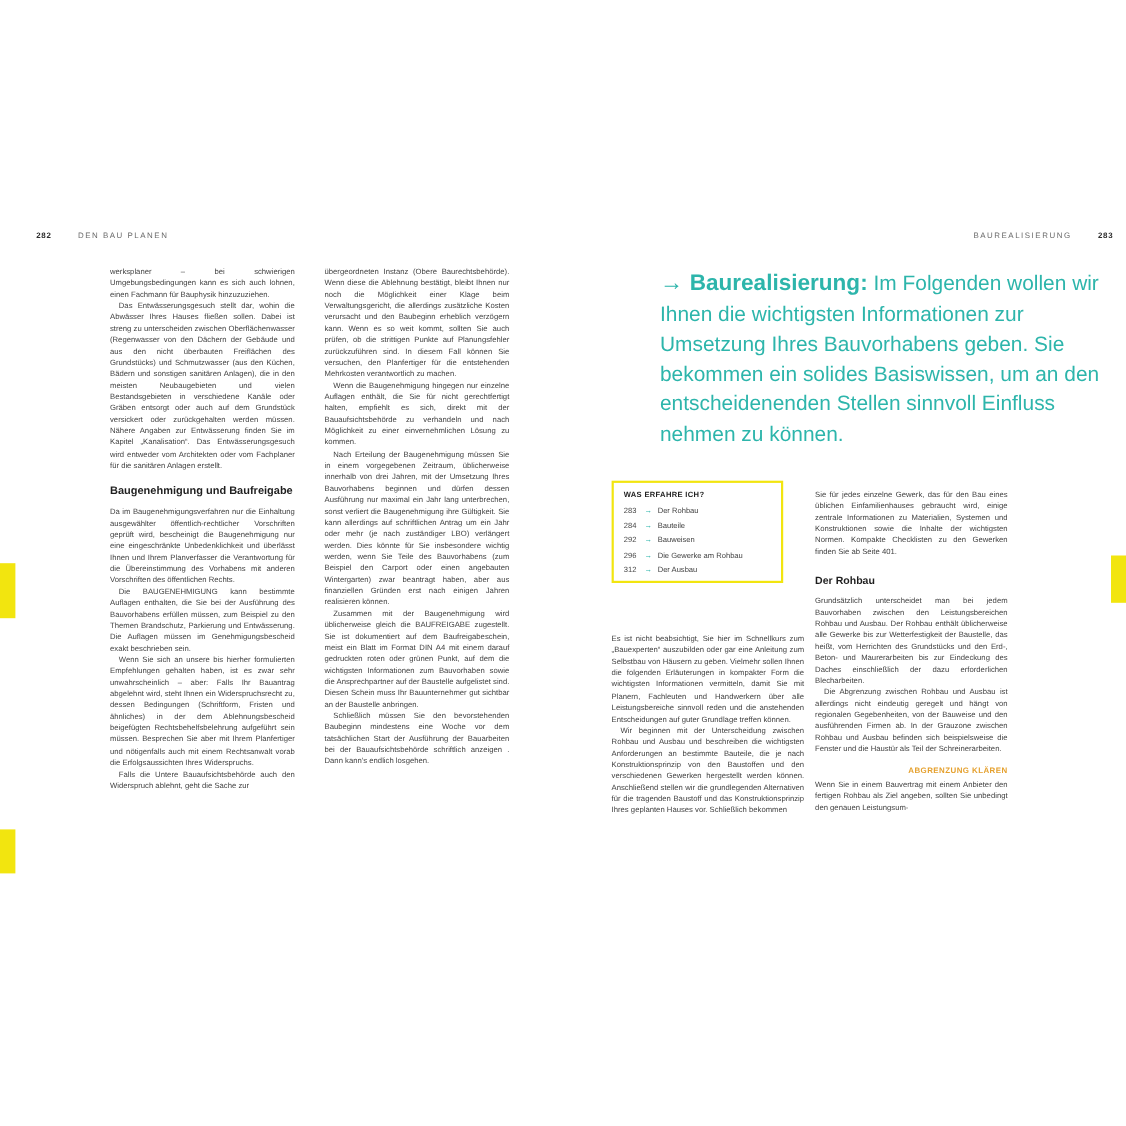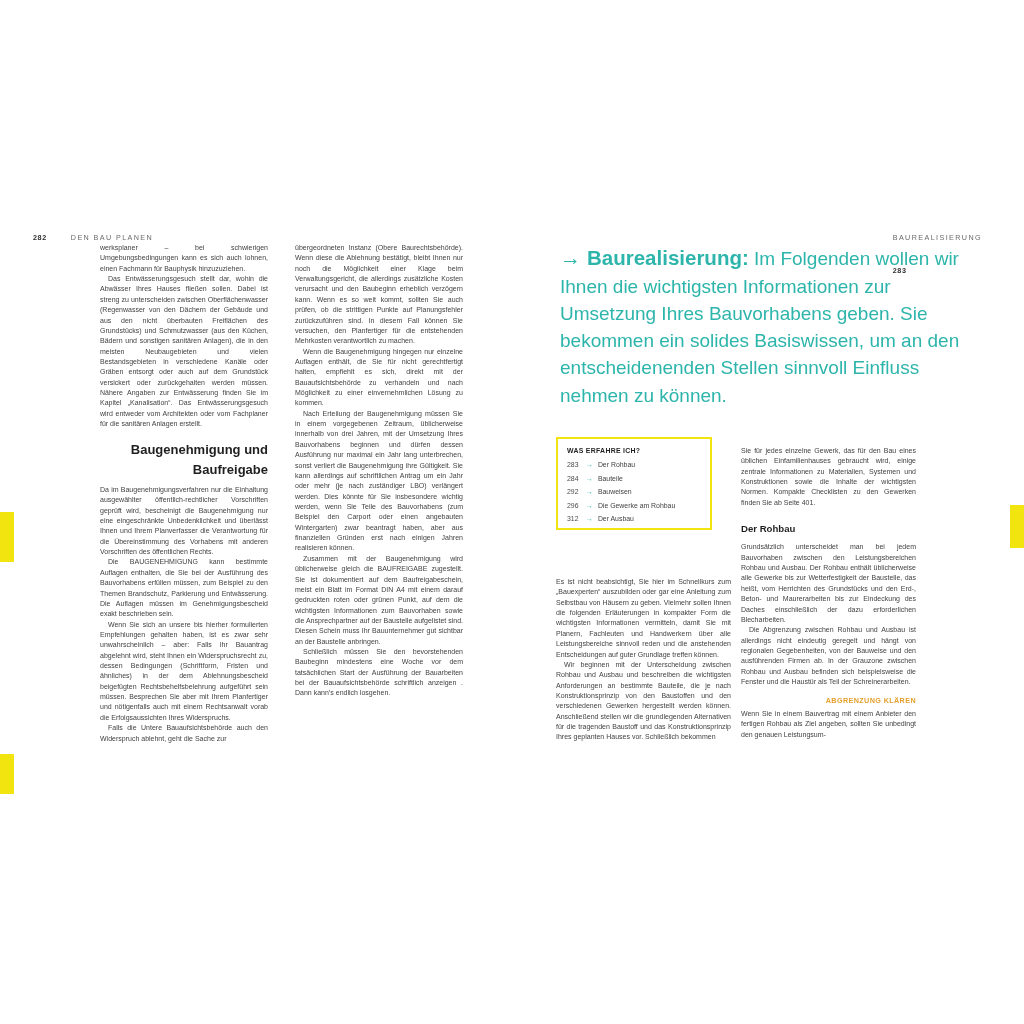--- a/index.html
+++ b/index.html
@@ -3,36 +3,36 @@
 <meta charset="utf-8">
 <style>
   html,body { margin:0; padding:0; background:#ffffff; }
   .spread {
     position:relative; width:1024px; height:1024px; background:#ffffff;
     font-family:"Liberation Sans", sans-serif; color:#3d3d3d; overflow:hidden;
   }
   .bar { position:absolute; background:#f2e50f; }
 
   .runhead { position:absolute; top:209px; font-size:7.2px; letter-spacing:1.4px;
-             color:#6a6a6a; display:flex; gap:24px; align-items:baseline;margin-top:24px; }
+             color:#6a6a6a; display:flex; gap:24px; align-items:baseline; }
   .runhead .pagenum { font-weight:bold; color:#2e2e2e; letter-spacing:0.6px; }
 
   .body-col { position:absolute; font-size:7px; line-height:1.48;
               text-align:justify; color:#3f3f3f; }
   .body-col p { margin:0; }
   .body-col p.indent { text-indent:8px; }
 
-  .section-heading { font-weight:bold; font-size:13px; color:#1f1f1f;
-                     margin:11px 0 6px; text-align:right; }
+  .section-heading { font-weight:bold; font-size:10px; color:#1f1f1f;
+                     margin:11px 0 6px; text-align:left; }
   .rohbau-heading { font-weight:bold; font-size:9.6px; color:#1f1f1f;
                     margin:14px 0 6px; text-align:left; }
   .sub-heading { font-weight:bold; font-size:7.2px; letter-spacing:0.4px;
                  color:#e5a02d; margin:9px 0 2px; text-align:right; }
 
-  .intro { position:absolute; left:560px; top:243px; width:400px;
+  .intro { position:absolute; left:600px; top:243px; width:400px;
            color:#2db5ab; font-size:19px; line-height:1.43; text-align:left; }
   .intro-arrow { font-weight:bold; font-size:21px; margin-right:6px; }
   .intro-lead { font-weight:bold; font-size:20.5px; }
 
   .infobox { position:absolute; left:556px; top:437px; width:134px;
              border:2.5px solid #f2e50f; padding:8px 9px 6px; }
   .infobox-title { font-weight:bold; font-size:6.9px; color:#1f1f1f;
                    letter-spacing:0.3px; margin-bottom:7px; }
   .infobox-row { display:flex; align-items:baseline; gap:5px;
                  font-size:6.9px; color:#3f3f3f; margin-bottom:6.5px; }
@@ -45,21 +45,21 @@
 <div class="spread">
 
   <div class="bar" style="left:0; top:512px; width:14px; height:50px;"></div>
   <div class="bar" style="left:0; top:754px; width:14px; height:40px;"></div>
   <div class="bar" style="left:1010px; top:505px; width:14px; height:43px;"></div>
 
   <div class="runhead" style="left:33px;">
     <span class="pagenum">282</span>
     <span>DEN BAU PLANEN</span>
   </div>
-  <div class="runhead" style="right:42px;flex-direction:column;">
+  <div class="runhead" style="right:12px;">
     <span>BAUREALISIERUNG</span>
     <span class="pagenum">283</span>
   </div>
 
   <div class="body-col" style="left:100px; top:243px; width:168px;">
     <p>werksplaner – bei schwierigen Umgebungsbedingungen kann es sich auch lohnen, einen Fachmann für Bauphysik hinzuzuziehen.</p>
     <p class="indent">Das Entwässerungsgesuch stellt dar, wohin die Abwässer Ihres Hauses fließen sollen. Dabei ist streng zu unterscheiden zwischen Oberflächenwasser (Regenwasser von den Dächern der Gebäude und aus den nicht überbauten Freiflächen des Grundstücks) und Schmutzwasser (aus den Küchen, Bädern und sonstigen sanitären Anlagen), die in den meisten Neubaugebieten und vielen Bestandsgebieten in verschiedene Kanäle oder Gräben entsorgt oder auch auf dem Grundstück versickert oder zurückgehalten werden müssen. Nähere Angaben zur Entwässerung finden Sie im Kapitel „Kanalisation“. Das Entwässerungsgesuch wird entweder vom Architekten oder vom Fachplaner für die sanitären Anlagen erstellt.</p>
     <h3 class="section-heading">Baugenehmigung und Baufreigabe</h3>
     <p>Da im Baugenehmigungsverfahren nur die Einhaltung ausgewählter öffentlich-rechtlicher Vorschriften geprüft wird, bescheinigt die Baugenehmigung nur eine eingeschränkte Unbedenklichkeit und überlässt Ihnen und Ihrem Planverfasser die Verantwortung für die Übereinstimmung des Vorhabens mit anderen Vorschriften des öffentlichen Rechts.</p>
     <p class="indent">Die BAUGENEHMIGUNG kann bestimmte Auflagen enthalten, die Sie bei der Ausführung des Bauvorhabens erfüllen müssen, zum Beispiel zu den Themen Brandschutz, Parkierung und Entwässerung. Die Auflagen müssen im Genehmigungsbescheid exakt beschrieben sein.</p>

